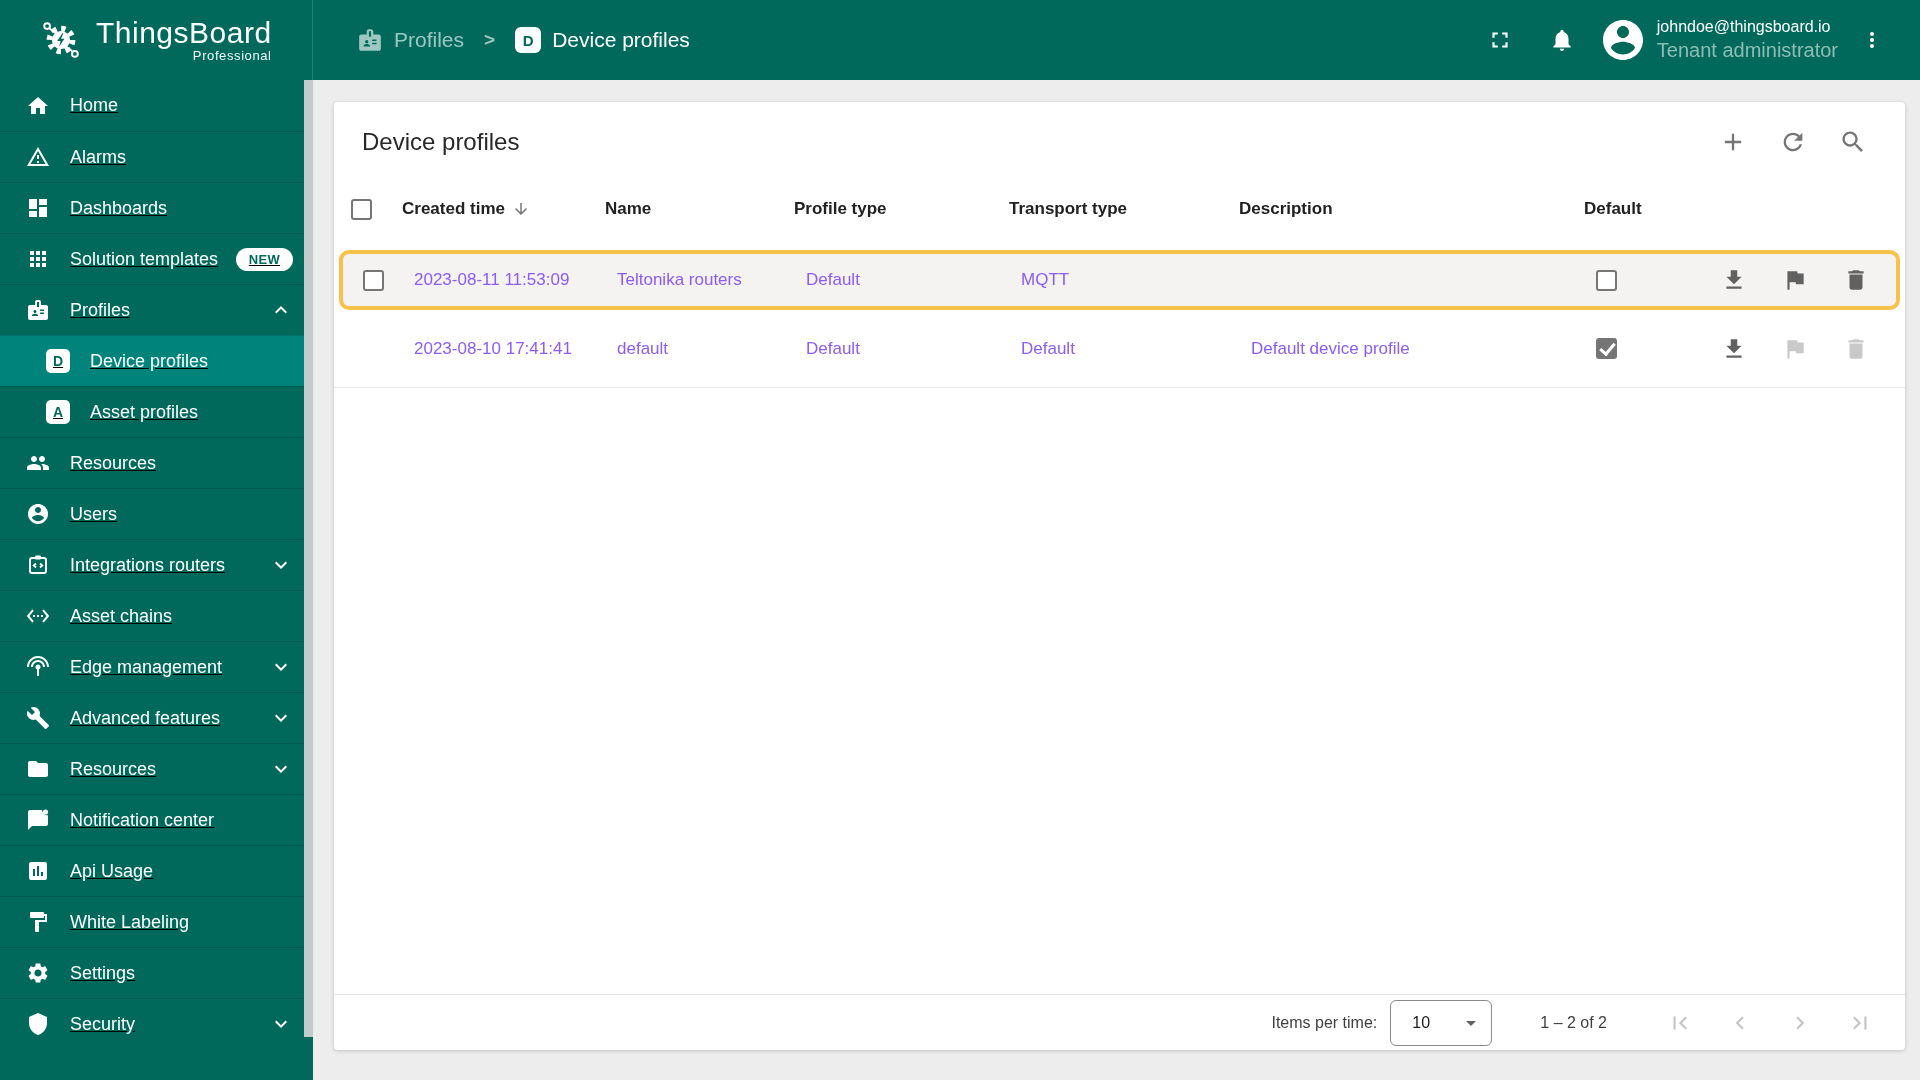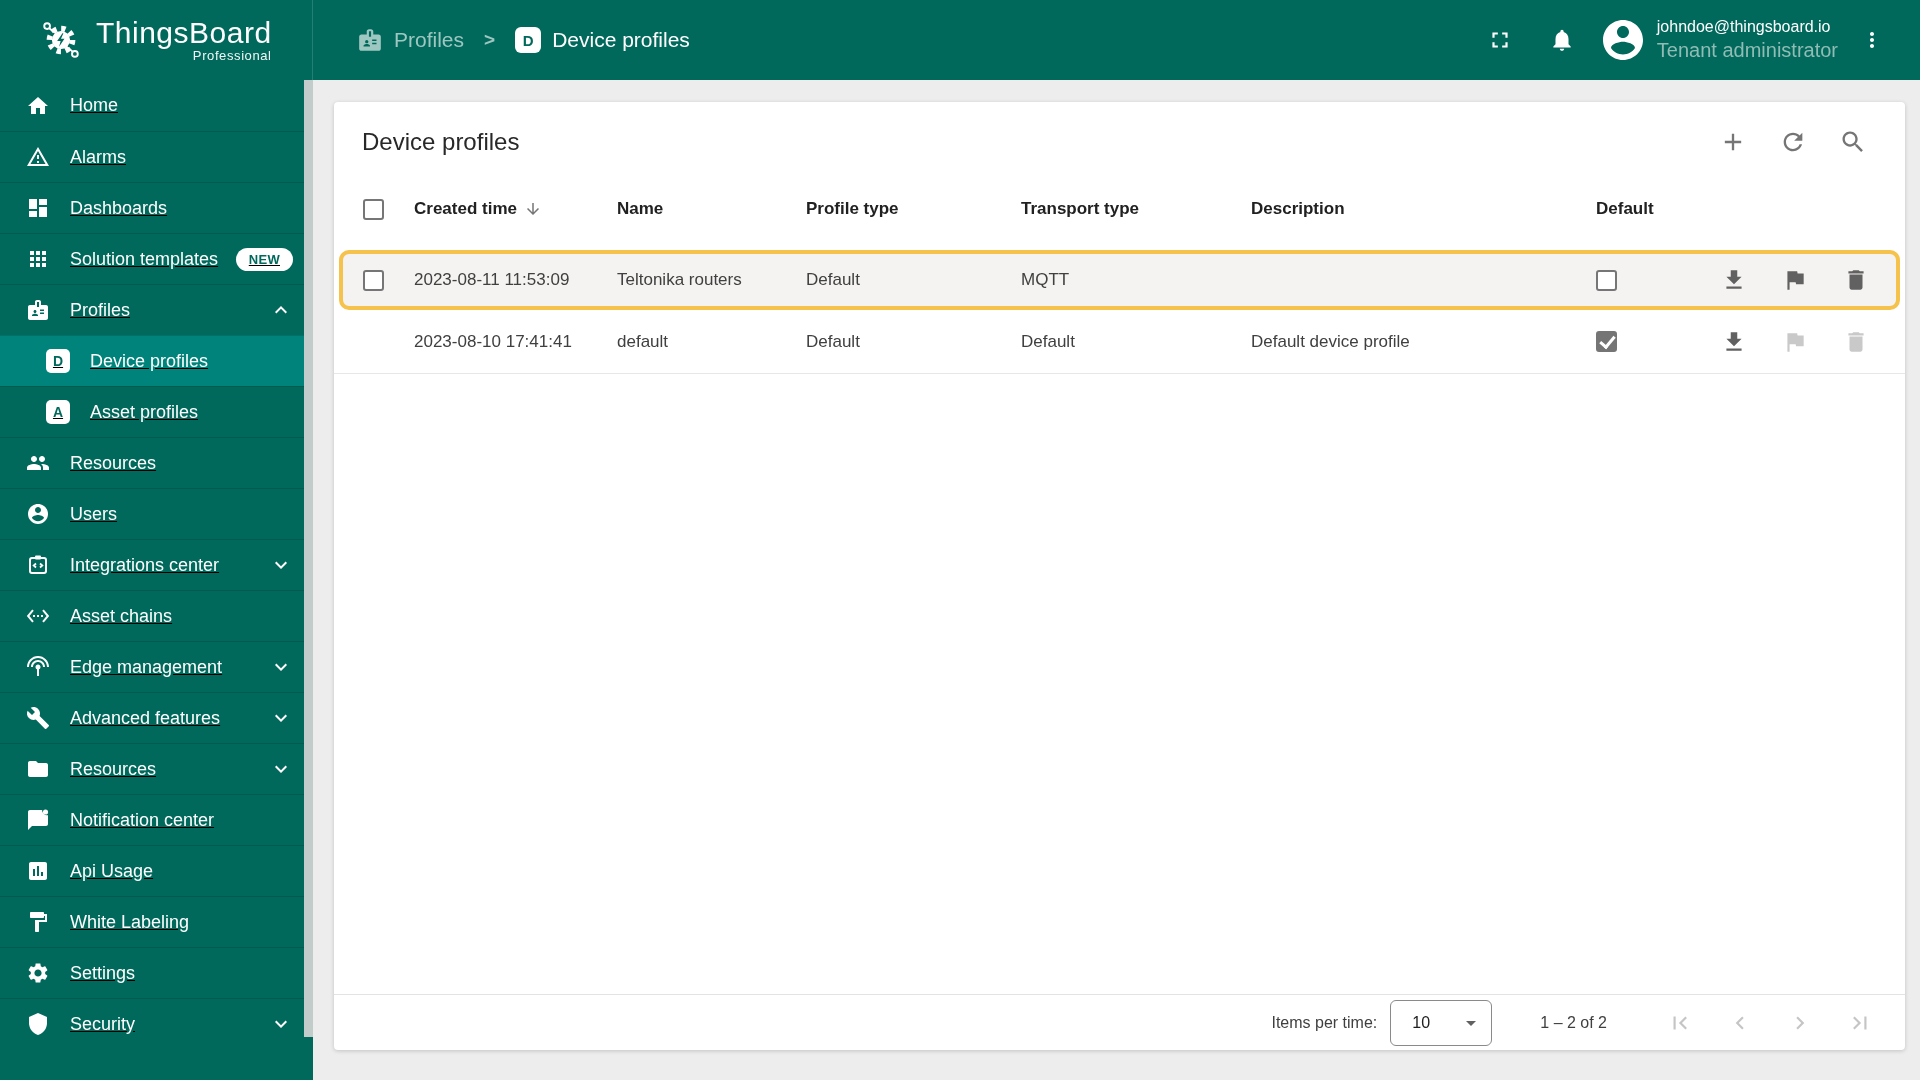--- a/index.html
+++ b/index.html
@@ -46,36 +46,36 @@
 
   
   .content { flex:1; position:relative; background:#EDEDED; }
   .card { position:absolute; left:21px; top:22px; right:15px; bottom:30px; background:#fff; border-radius:4px; box-shadow:0 1px 4px rgba(0,0,0,0.18); display:flex; flex-direction:column; }
   .card-top { display:flex; align-items:center; padding:26px 38px 0 28px; }
   .page-title { font-size:24px; font-weight:400; color:#282828; }
   .toolbar { margin-left:auto; display:flex; gap:32px; }
   .toolbar .icon-btn svg { fill:#757575; }
 
   
-  .t-head { display:flex; align-items:center; margin-top:30px; height:46px; padding-left:29px; font-size:17px; font-weight:700; color:#212121; }
+  .t-head { display:flex; align-items:center; margin-top:30px; height:46px; padding-left:17px; font-size:17px; font-weight:700; color:#212121; }
   .cell { flex:none; display:flex; align-items:center; }
   .c-check { width:51px; }
   .c-created { width:203px; }
   .c-name { width:189px; }
   .c-profile { width:215px; }
   .c-transport { width:230px; }
   .c-desc { width:345px; }
   .c-default { width:125px; }
   .c-actions { display:flex; gap:35px; align-items:center; }
   .sort-arrow { margin-left:7px; display:inline-flex; }
   .sort-arrow svg { fill:#757575; }
 
   .row-highlight { margin:18px 5px 0 5px; height:60px; border:4px solid #F5C24B; border-radius:10px; background:#F4F3F1; display:flex; align-items:center; padding-left:20px; cursor:pointer; }
-  .row-plain { height:64px; display:flex; align-items:center; padding-left:29px; border-bottom:1px solid #E7E7E7; cursor:pointer; }
-  .t-row { font-size:17px; color:#404040; }
+  .row-plain { height:78px; display:flex; align-items:center; padding-left:29px; border-bottom:1px solid #E7E7E7; cursor:pointer; }
+  .t-row { font-size:17px; color:#8b5cf6; }
 
   .cb { width:21px; height:21px; border:2.5px solid #767676; border-radius:3px; background:#fff; position:relative; cursor:pointer; flex:none; }
   .cb.checked { background:#757575; border-color:#757575; }
   .cb.checked::after { content:''; position:absolute; left:5px; top:0px; width:6px; height:12px; border:solid #fff; border-width:0 3px 3px 0; transform:rotate(40deg); }
 
   .action-btn svg { fill:#616161; }
   .action-btn.disabled svg { fill:#C9C9C9; }
   .action-btn.disabled { cursor:default; }
 
   .t-spacer { flex:1; }
@@ -242,21 +242,21 @@
     </div>
 
     <div class="nav-item">
       <span class="nav-icon">
           <svg width="24" height="24" viewBox="0 0 24 24">
             <rect x="4" y="5" width="16" height="15" rx="2" fill="none" stroke="#fff" stroke-width="2"></rect>
             <rect x="9" y="2.5" width="6" height="4" rx="1" fill="#fff" stroke="none"></rect>
             <path d="M10 10.5l-2.3 2 2.3 2M14 10.5l2.3 2-2.3 2" fill="none" stroke="#fff" stroke-width="1.8"></path>
           </svg>
         </span>
-      <span class="nav-label">Integrations center</span>
+      <span class="nav-label">Integrations routers</span>
       <span class="nav-chevron">
           <svg width="24" height="24" viewBox="0 0 24 24">
             <path d="M16.59 8.59L12 13.17 7.41 8.59 6 10l6 6 6-6z"></path>
           </svg>
         </span>
     </div>
 
     <div class="nav-item">
       <span class="nav-icon">
           <svg width="24" height="24" viewBox="0 0 24 24">

